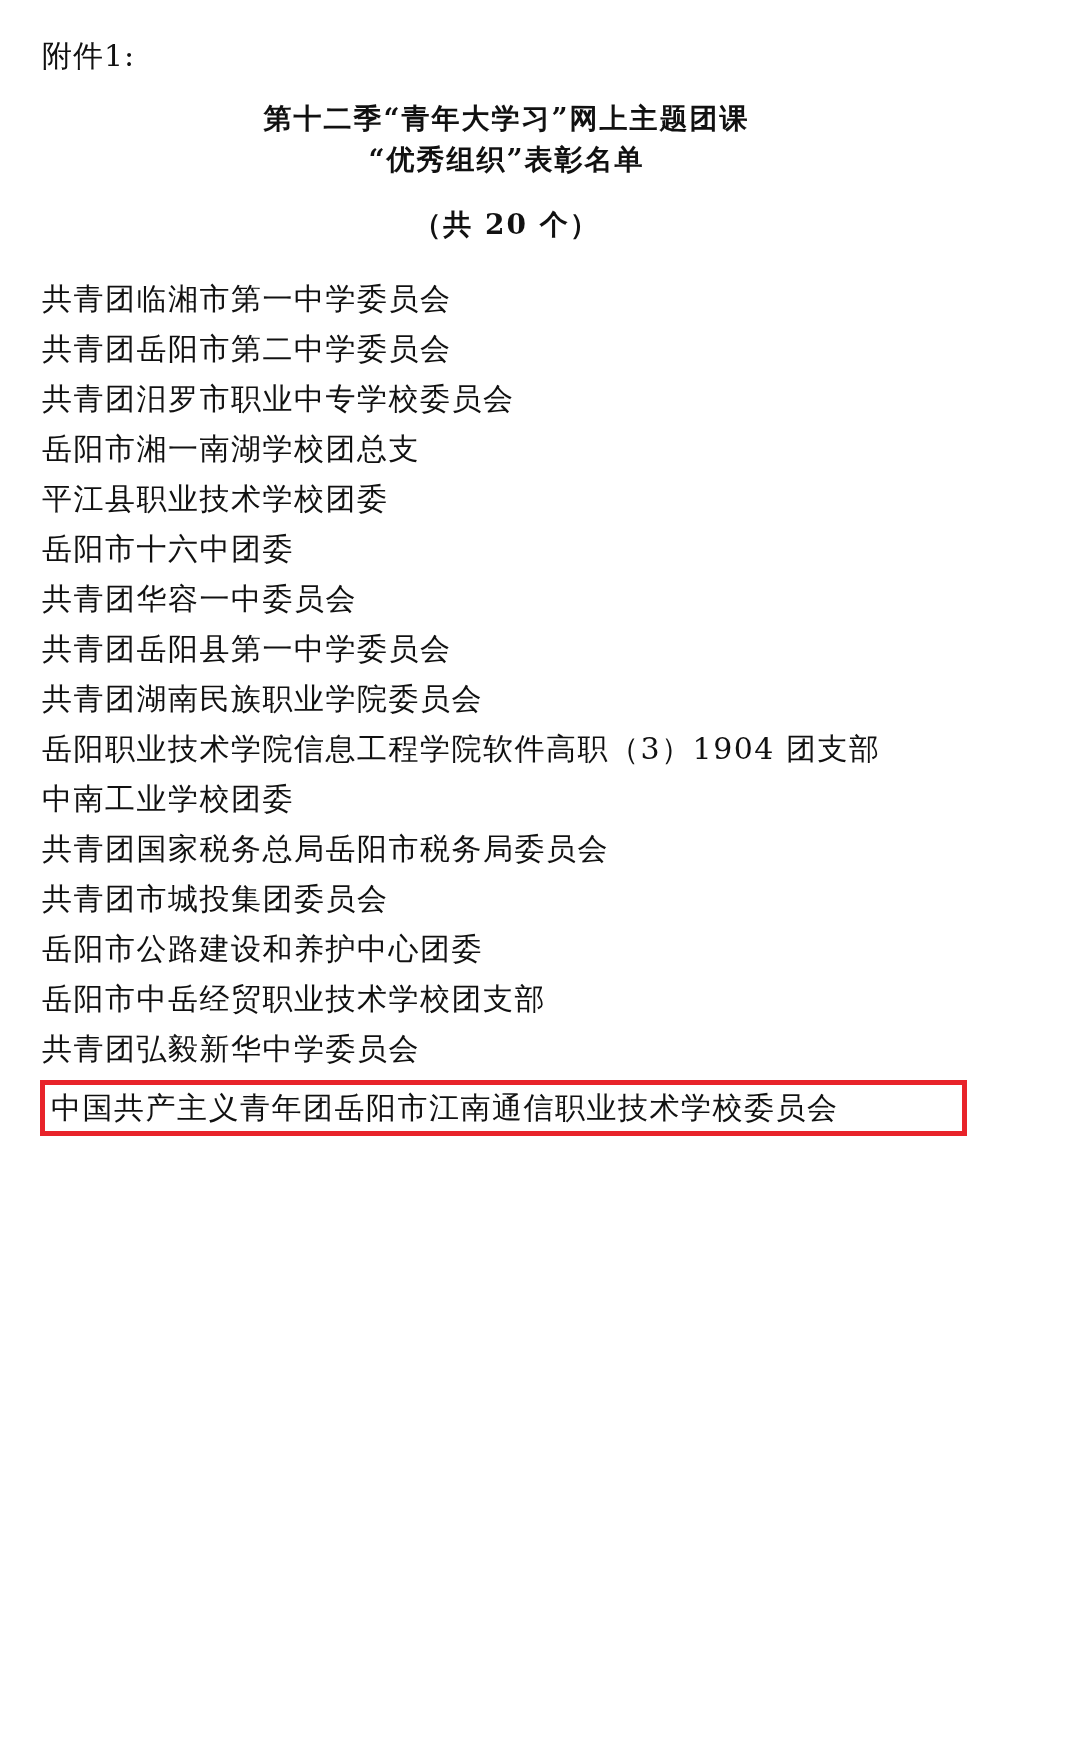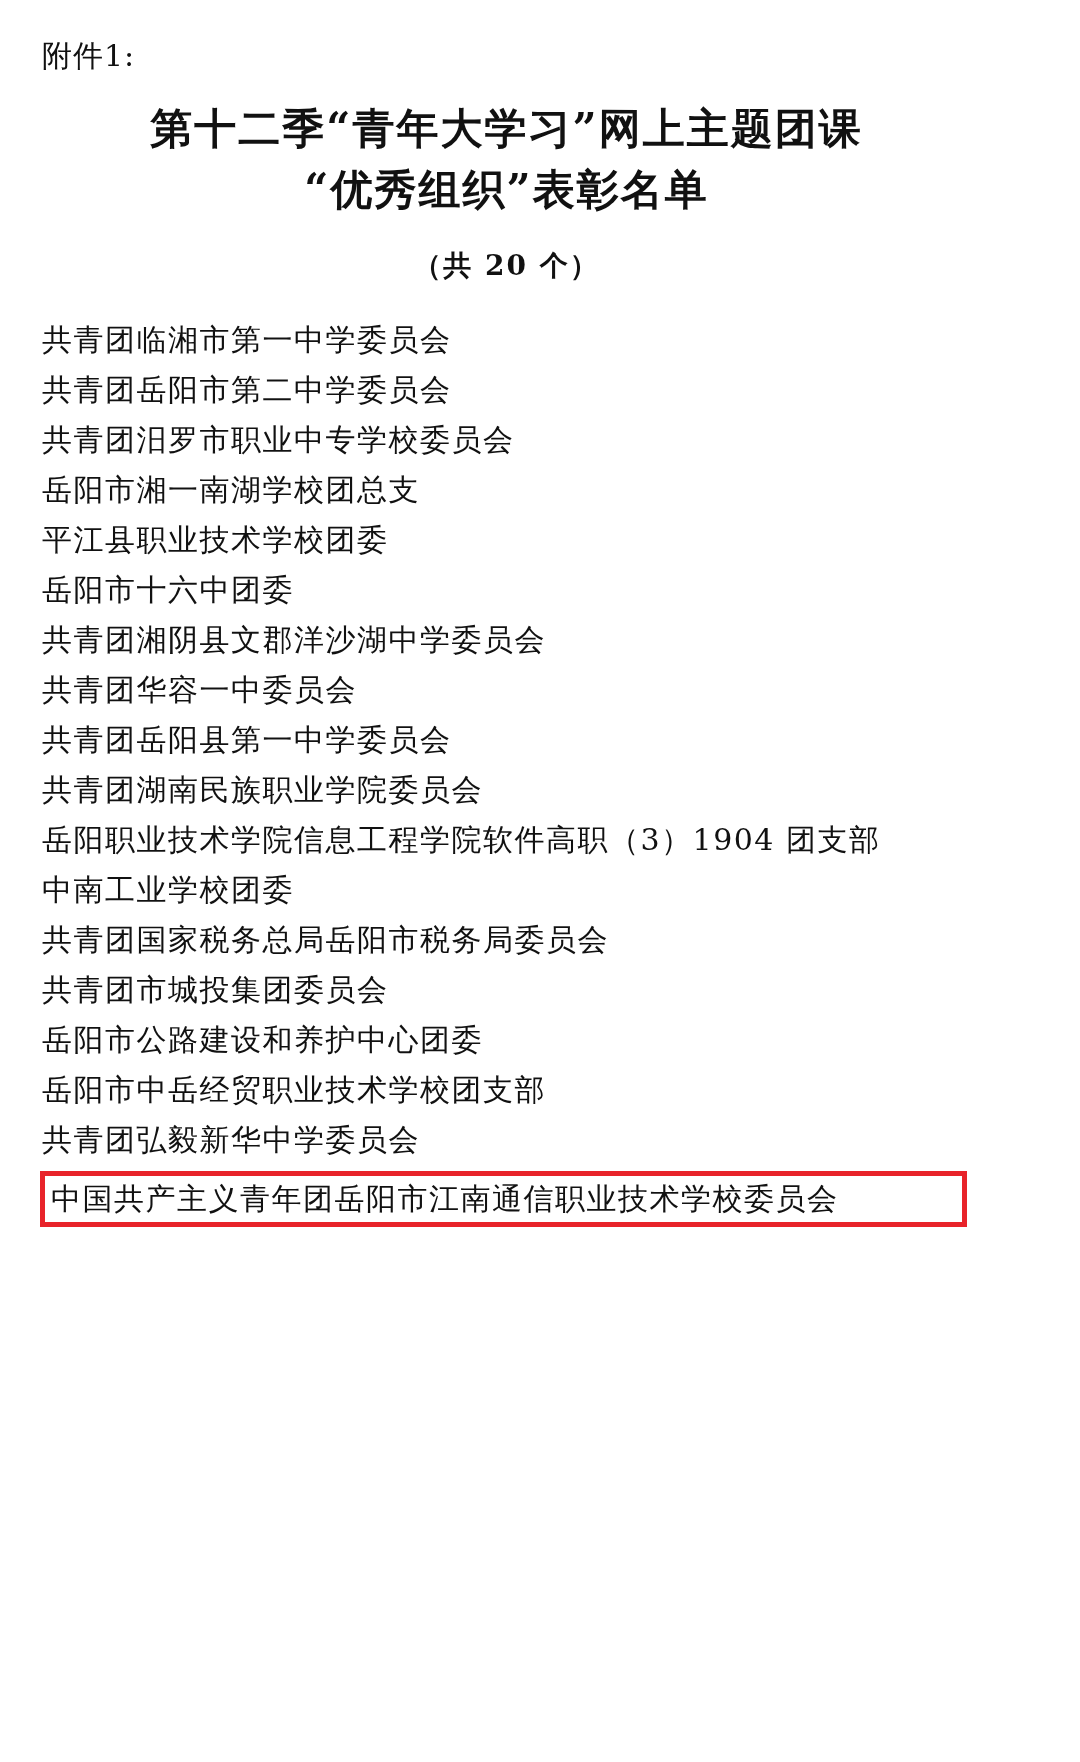--- a/index.html
+++ b/index.html
@@ -26,21 +26,21 @@
     font-size: 30px;
     letter-spacing: 1px;
     margin: 8px 0 22px 2px;
     font-family: "DejaVu Serif", "Liberation Serif", serif;
   }
   .title-block {
     text-align: center;
     padding: 0 40px;
   }
   .title-line {
-    font-size: 42px;
+    font-size: 28px;
     font-weight: bold;
     line-height: 1.45;
     letter-spacing: 2px;
     font-family: "DejaVu Serif", "Liberation Serif", serif;
   }
   .subtitle {
     text-align: center;
     font-size: 28px;
     letter-spacing: 2px;
     margin-top: 26px;
@@ -81,21 +81,20 @@
 
   <div class="subtitle">（共 20 个）</div>
 
   <ul class="list" id="entry-list">
       <li class="list-item">共青团临湘市第一中学委员会</li>
       <li class="list-item">共青团岳阳市第二中学委员会</li>
       <li class="list-item">共青团汨罗市职业中专学校委员会</li>
       <li class="list-item">岳阳市湘一南湖学校团总支</li>
       <li class="list-item">平江县职业技术学校团委</li>
       <li class="list-item">岳阳市十六中团委</li>
-      <li class="list-item">共青团湘阴县文郡洋沙湖中学委员会</li>
       <li class="list-item">共青团华容一中委员会</li>
       <li class="list-item">共青团岳阳县第一中学委员会</li>
       <li class="list-item">共青团湖南民族职业学院委员会</li>
       <li class="list-item">岳阳职业技术学院信息工程学院软件高职（3）1904 团支部</li>
       <li class="list-item">中南工业学校团委</li>
       <li class="list-item">共青团国家税务总局岳阳市税务局委员会</li>
       <li class="list-item">共青团市城投集团委员会</li>
       <li class="list-item">岳阳市公路建设和养护中心团委</li>
       <li class="list-item">岳阳市中岳经贸职业技术学校团支部</li>
       <li class="list-item">共青团弘毅新华中学委员会</li>

